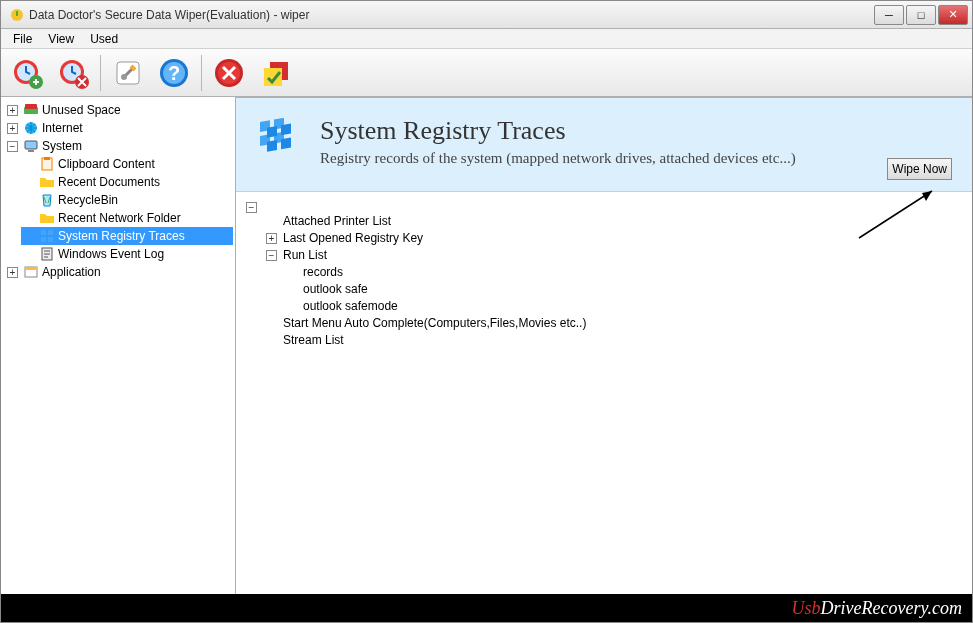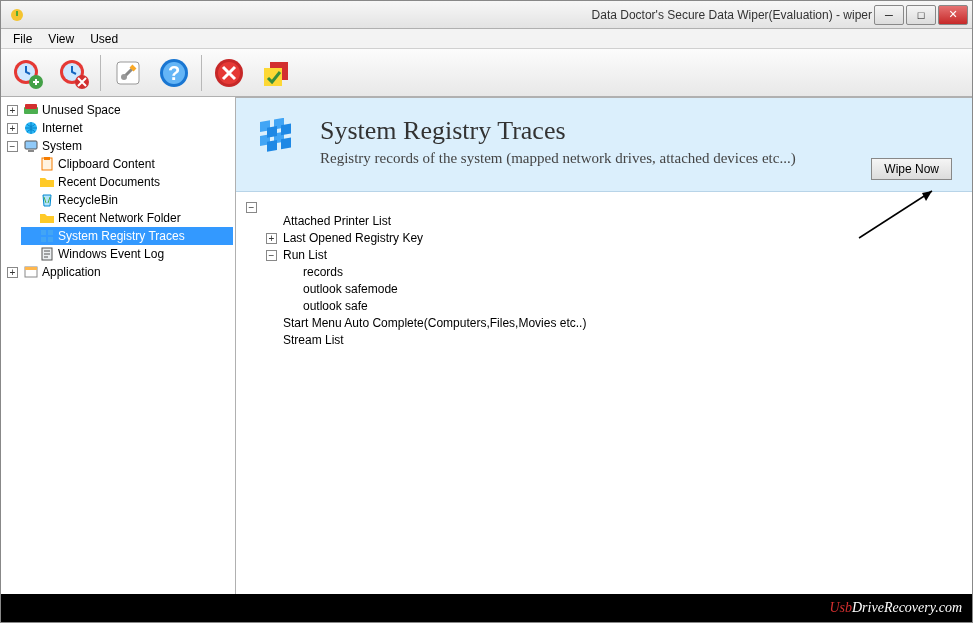--- a/index.html
+++ b/index.html
@@ -13,21 +13,20 @@
   position: relative;
   border: 1px solid #888;
 }
 .titlebar {
   height: 28px;
   background: linear-gradient(to bottom, #f7f7f7, #e3e3e3);
   border-bottom: 1px solid #b0b0b0;
   display: flex;
   align-items: center;
   padding: 0 4px;
-  text-align: right;
 }
 .titlebar .app-icon { width: 16px; height: 16px; margin: 0 4px; }
 .titlebar .title { flex: 1; color: #333; font-size: 12px; }
 .win-controls { display: flex; }
 .win-btn {
   width: 30px; height: 20px;
   border: 1px solid #888;
   margin-left: 2px;
   display: flex; align-items: center; justify-content: center;
   background: linear-gradient(to bottom, #f5f5f5, #dcdcdc);
@@ -96,21 +95,21 @@
   padding: 18px 20px 24px 20px;
   display: flex;
   align-items: center;
   position: relative;
 }
 .header-icon { width: 48px; height: 48px; margin-right: 16px; }
 .header-text h1 { font-family: Georgia, serif; font-weight: normal; font-size: 26px; color: #333; }
 .header-text p { font-family: Georgia, serif; font-size: 15px; color: #444; margin-top: 4px; }
 .wipe-btn {
   position: absolute; right: 20px; top: 60px;
-  padding: 3px 12px;
+  padding: 3px 4px;
   border: 1px solid #888;
   background: linear-gradient(to bottom, #f5f5f5, #dcdcdc);
   cursor: pointer;
   font-size: 12px;
 }
 .arrow-annot {
   position: absolute;
   right: 28px; top: 85px;
   pointer-events: none;
 }
@@ -126,21 +125,21 @@
 .footer {
   height: 28px;
   background: #000;
   color: #fff;
   display: flex;
   align-items: center;
   justify-content: flex-end;
   padding: 0 10px;
   font-family: "Comic Sans MS", cursive;
   font-style: italic;
-  font-size: 14px;
+  font-size: 18px;
 }
 .footer .red { color: #d32f2f; }
 </style>
 </head>
 <body>
 
 <div class="titlebar">
   <span class="app-icon">
     <svg viewBox="0 0 16 16">
         <circle cx="8" cy="8" r="6" fill="#f4c430"></circle>
@@ -376,27 +375,27 @@
               <ul>
                 <li>
                     <div class="drow">
                       <span class="exp empty"></span>
                       <span>records</span>
                     </div>
                   </li>
                 <li>
                     <div class="drow">
                       <span class="exp empty"></span>
-                      <span>outlook safemode</span>
+                      <span>outlook safe</span>
                     </div>
                   </li>
                 <li>
                     <div class="drow">
                       <span class="exp empty"></span>
-                      <span>outlook safe</span>
+                      <span>outlook safemode</span>
                     </div>
                   </li>
               </ul>
             </li>
             <li>
                 <div class="drow">
                   <span class="exp empty"></span>
                   <span>Start Menu Auto Complete(Computers,Files,Movies etc..)</span>
                 </div>
               </li>

